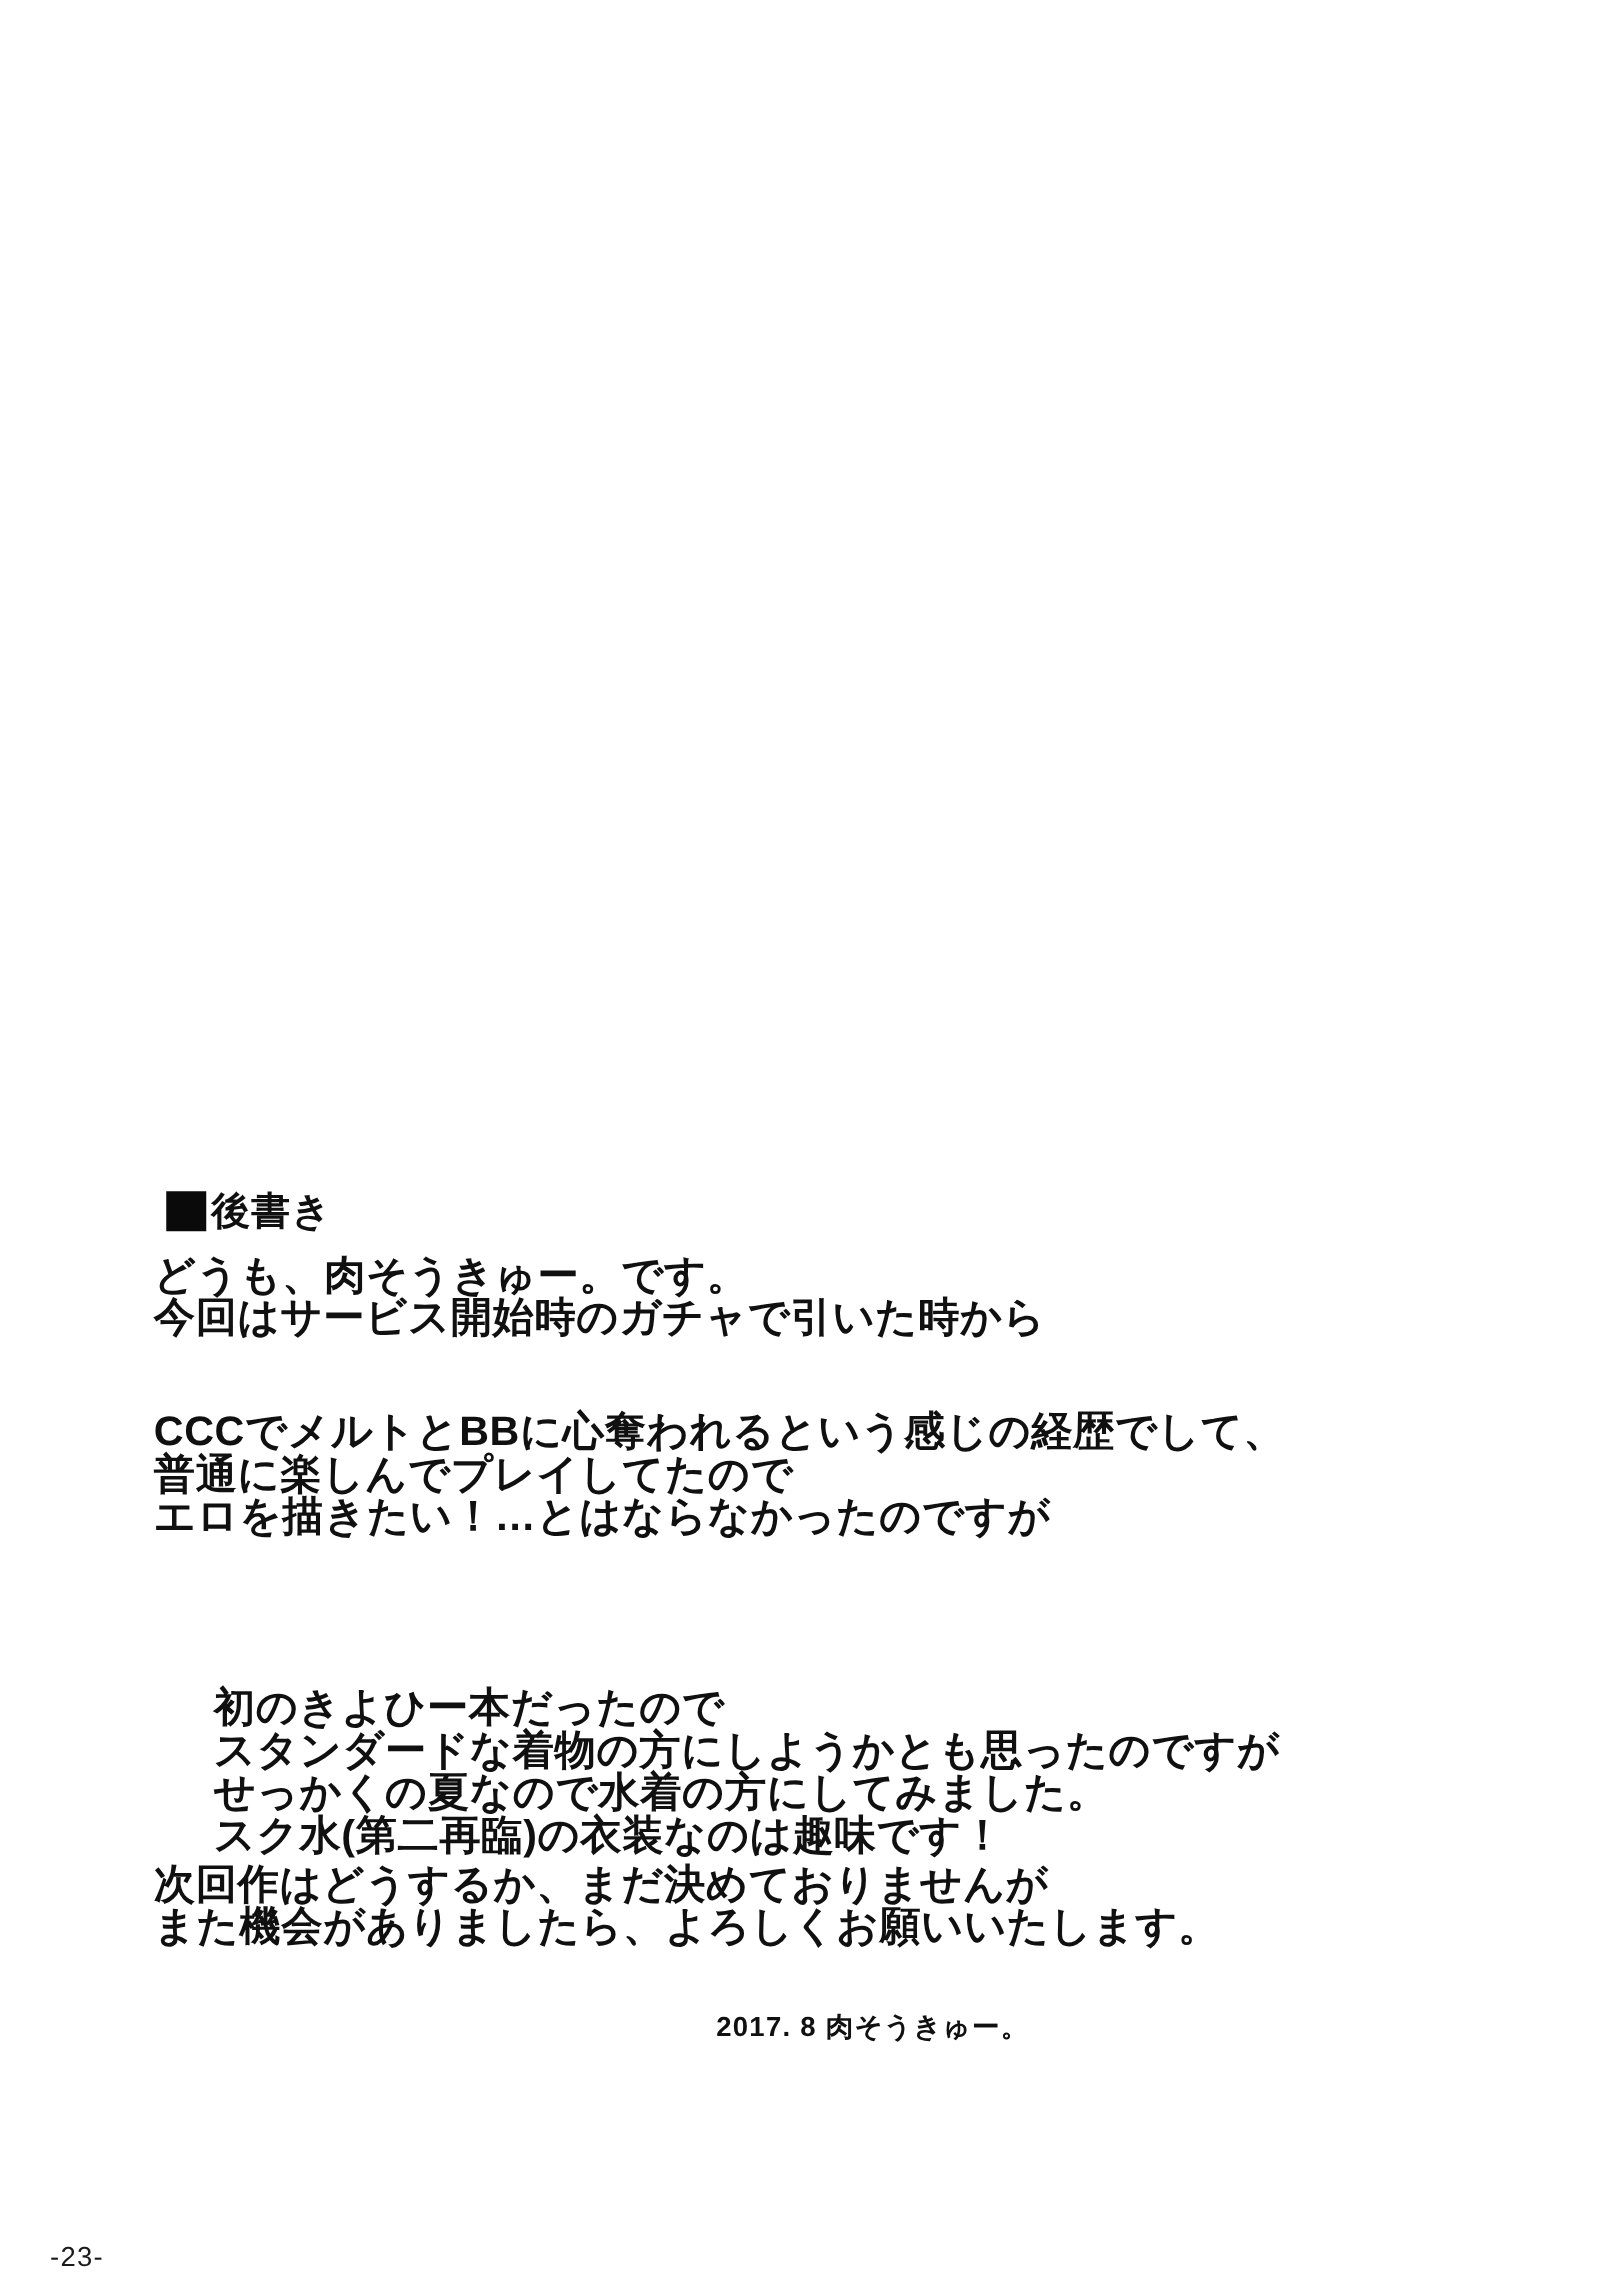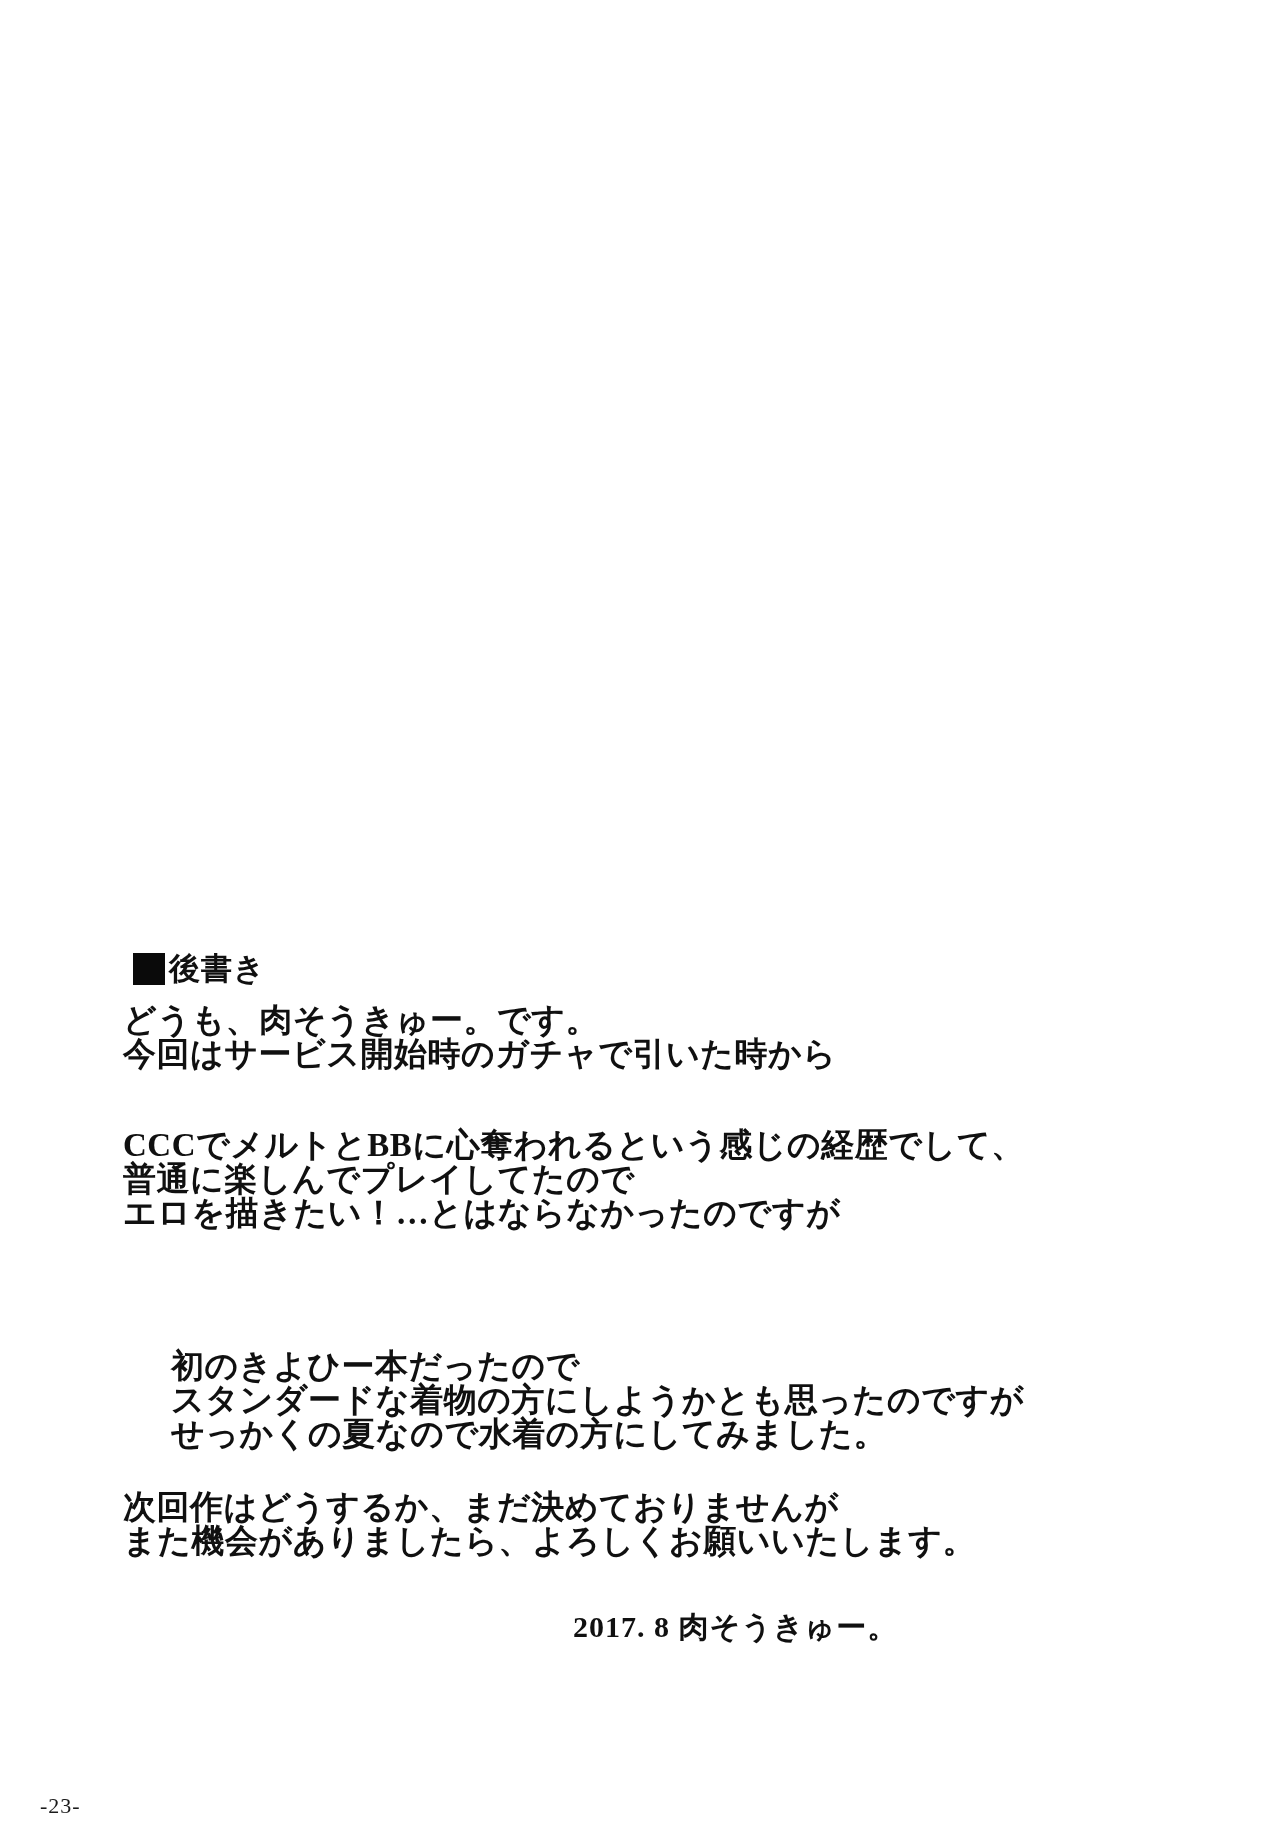--- a/index.html
+++ b/index.html
@@ -6,21 +6,21 @@
     margin: 0;
     padding: 0;
     background: #ffffff;
   }
   .page {
     position: relative;
     width: 1280px;
     height: 1829px;
     background: #ffffff;
     overflow: hidden;
-    font-family: Liberation Serif, serif;
+    font-family: Liberation Sans, sans-serif;
     color: #101010;
     -webkit-font-smoothing: antialiased;
   }
   .heading {
     position: absolute;
     left: 133px;
     top: 948px;
     display: flex;
     align-items: center;
     font-size: 31px;
@@ -46,21 +46,21 @@
   }
   .p1 { top: 1003px; }
   .p2 { top: 1128px; }
   .p3 { top: 1270px; }
   .p4 { top: 1349px; margin-left: 48px; }
   .p5 { top: 1490px; }
   .signature {
     position: absolute;
     left: 573px;
     top: 1607px;
-    font-size: 30px;
+    font-size: 22px;
     font-weight: 700;
     letter-spacing: 1px;
     white-space: nowrap;
   }
   .page-number {
     position: absolute;
     left: 40px;
     top: 1757px;
     font-size: 22px;
     font-weight: 400;
@@ -88,20 +88,21 @@
     <div>CCCでメルトとBBに心奪われるという感じの経歴でして、</div>
     <div>普通に楽しんでプレイしてたので</div>
     <div>エロを描きたい！…とはならなかったのですが</div>
   </div>
 
 
   <div class="para p4">
     <div>初のきよひー本だったので</div>
     <div>スタンダードな着物の方にしようかとも思ったのですが</div>
     <div>せっかくの夏なので水着の方にしてみました。</div>
+    <div>スク水(第二再臨)の衣装なのは趣味です！</div>
   </div>
 
   <div class="para p5">
     <div>次回作はどうするか、まだ決めておりませんが</div>
     <div>また機会がありましたら、よろしくお願いいたします。</div>
   </div>
 
   <div class="signature">2017. 8  肉そうきゅー。</div>
 
   <div class="page-number">-23-</div>

